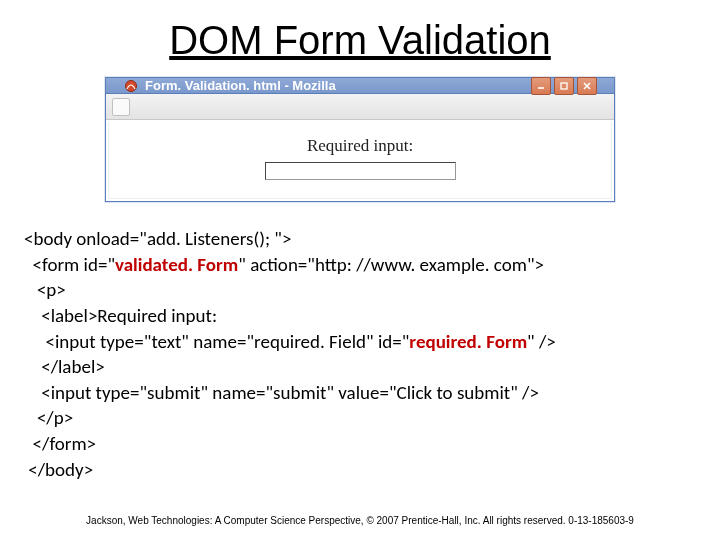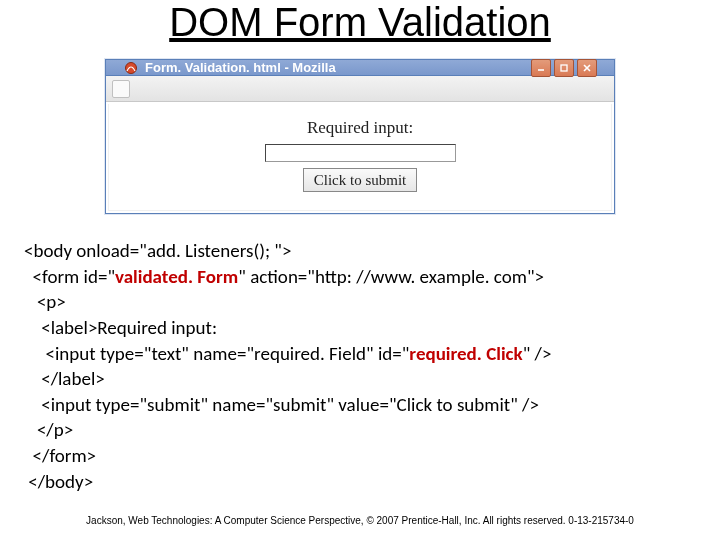--- a/index.html
+++ b/index.html
@@ -7,20 +7,21 @@
     margin: 0;
     width: 720px;
     height: 540px;
     font-family: Arial, Helvetica, sans-serif;
     background: #fff;
     position: relative;
   }
   .slide-title {
     text-align: center;
     font-size: 40px;
+    margin-top: 18px;
     margin-bottom: 14px;
     text-decoration: underline;
     color: #000;
   }
   .window {
     width: 510px;
     margin: 0 auto 24px auto;
     border: 1px solid #5a7fb8;
     background: #fff;
     box-shadow: 0 0 0 1px #dfe6f2;
@@ -161,28 +162,27 @@
           </svg>
       </div>
     </div>
   </div>
   <div class="toolbar">
     <div class="toolbar-icon"></div>
   </div>
   <div class="content-area">
     <span class="form-label">Required input:</span>
     <input class="text-input" type="text" value="" style="">
-    <button class="submit-btn">Click to submit</button>
   </div>
 </div>
 
 <div class="code-block"><span>&lt;body onload="add. Listeners(); "&gt;</span>
 <span>  &lt;form id="</span><span class="hl1">validated. Form</span><span>" action="http: //www. example. com"&gt;</span>
 <span>   &lt;p&gt;</span>
 <span>    &lt;label&gt;Required input:</span>
-<span>     &lt;input type="text" name="required. Field" id="</span><span class="hl2">required. Click</span><span>" /&gt;</span>
+<span>     &lt;input type="text" name="required. Field" id="</span><span class="hl2">required. Form</span><span>" /&gt;</span>
 <span>    &lt;/label&gt;</span>
 <span>    &lt;input type="submit" name="submit" value="Click to submit" /&gt;</span>
 <span>   &lt;/p&gt;</span>
 <span>  &lt;/form&gt;</span>
 <span> &lt;/body&gt;</span></div>
 
-<div class="footer">Jackson, Web Technologies: A Computer Science Perspective, © 2007 Prentice-Hall, Inc. All rights reserved. 0-13-215734-0</div>
+<div class="footer">Jackson, Web Technologies: A Computer Science Perspective, © 2007 Prentice-Hall, Inc. All rights reserved. 0-13-185603-9</div>
 
 </body></html>

